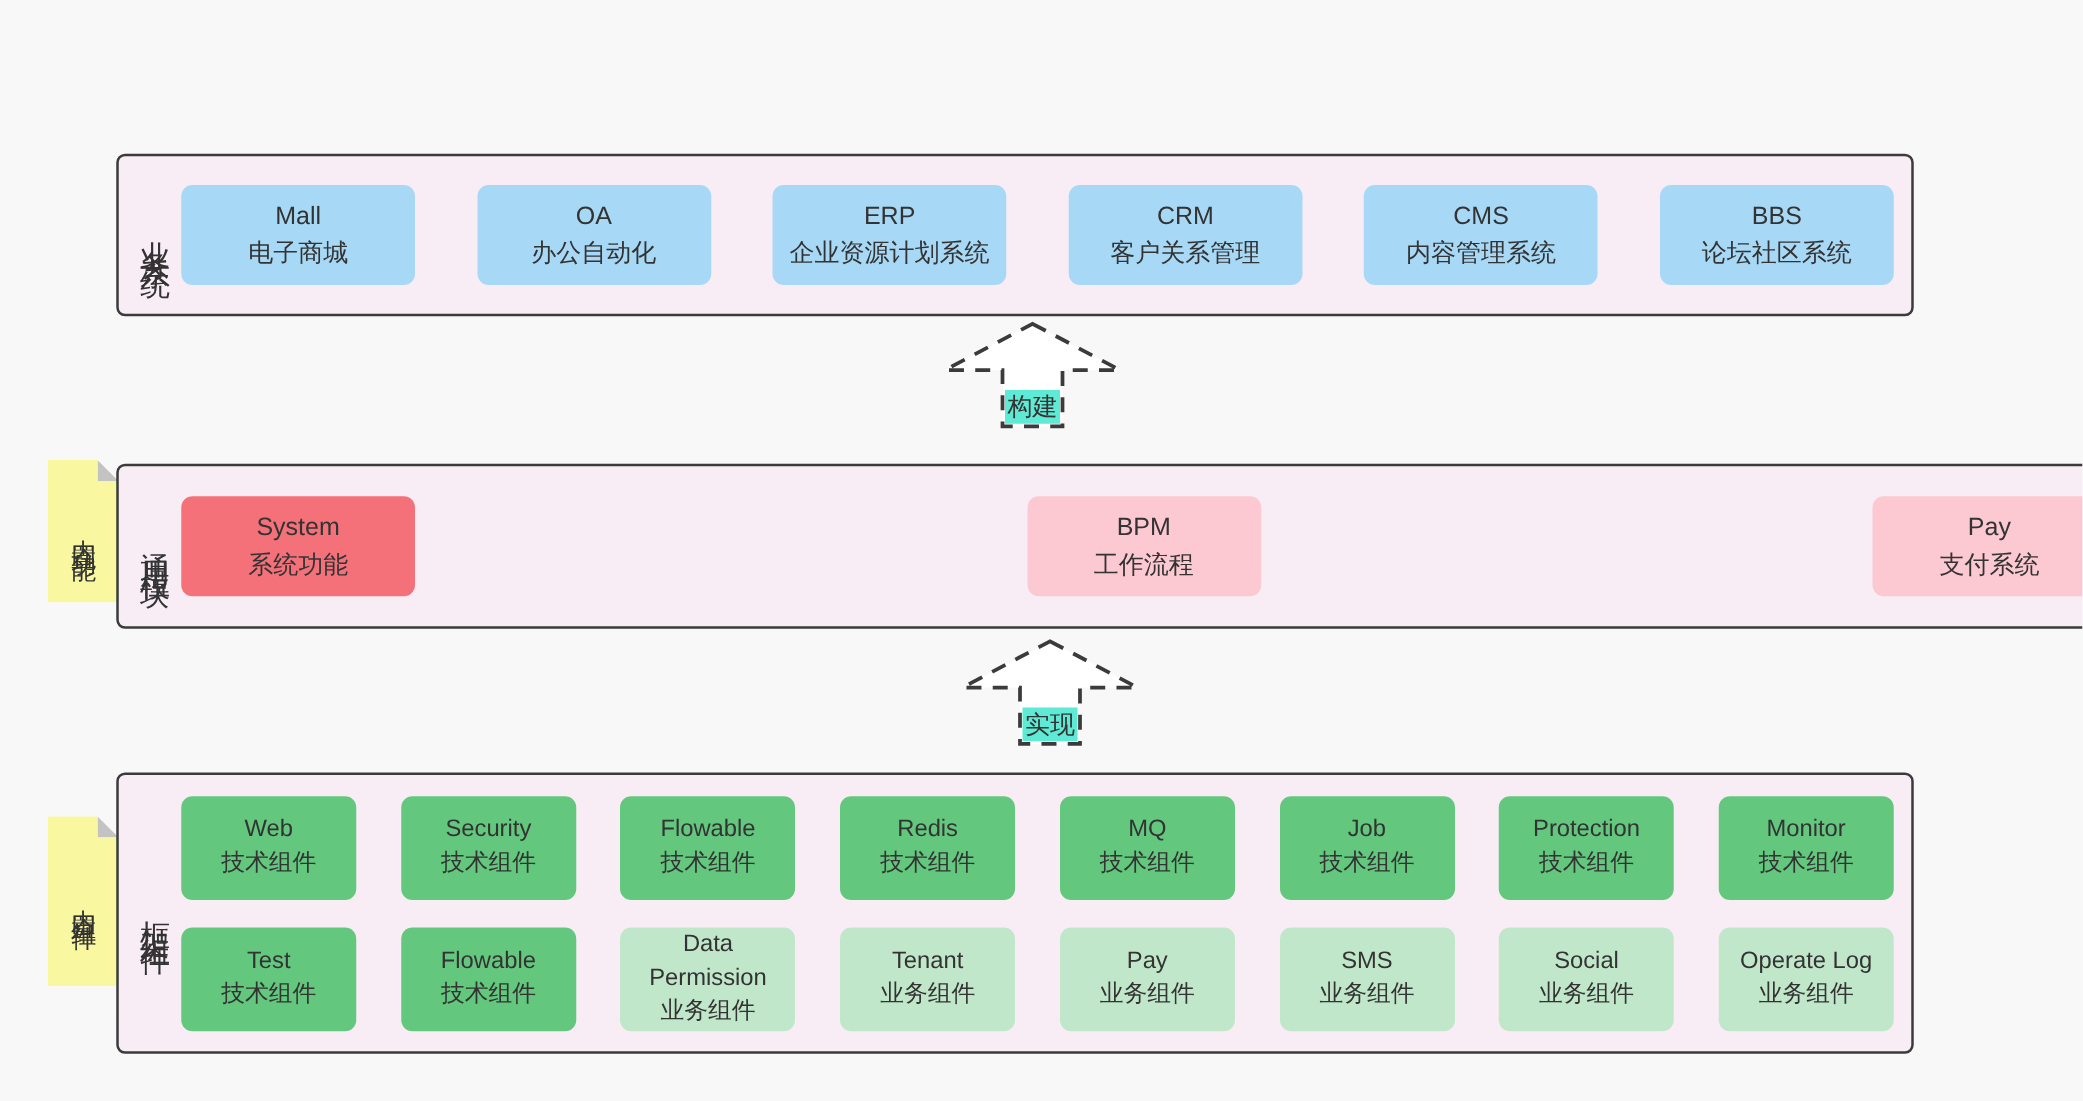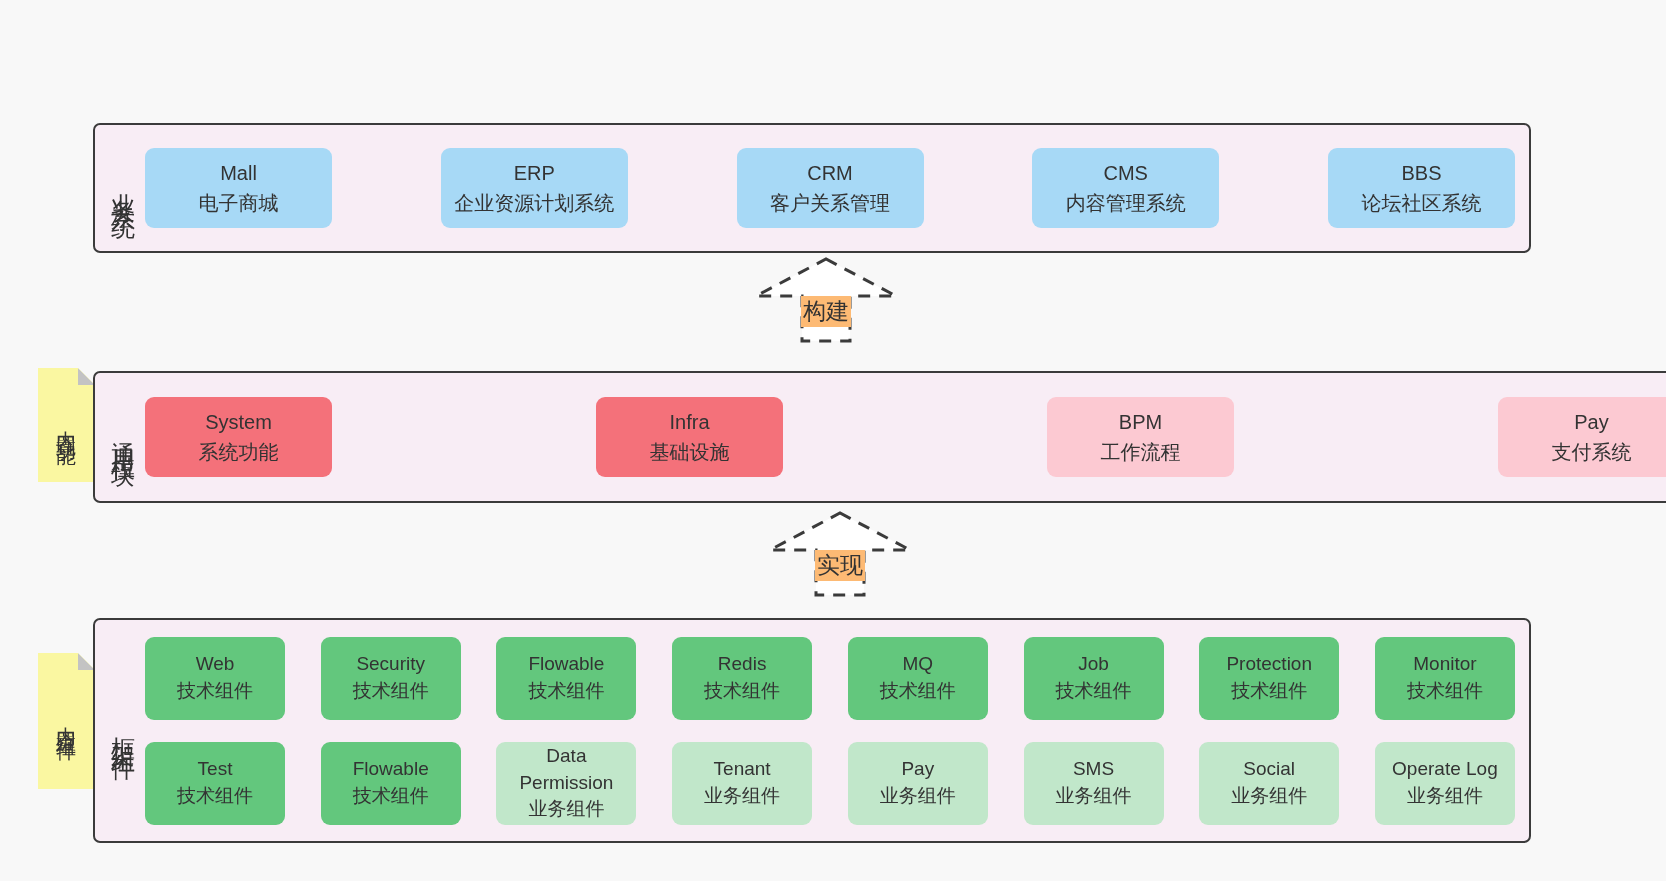--- a/index.html
+++ b/index.html
@@ -81,24 +81,24 @@
     width: 150px;
     height: 90px;
     z-index: 1;
   }
   .arrow-1 { left: 751px; top: 256px; }
   .arrow-2 { left: 765px; top: 510px; }
   .arrow svg { display: block; width: 150px; height: 90px; }
   .arrow-label {
     position: absolute;
     left: 50%;
-    top: 40px;
+    top: 56px;
     transform: translateX(-50%);
-    font-size: 23px;
-    background: #fdba74;
+    font-size: 20px;
+    background: #5eead4;
     padding: 0 2px;
     white-space: nowrap;
   }
 
   
   .sticky {
     position: absolute;
     box-sizing: border-box;
     background: var(--sticky-yellow, #faf7a1);
     display: flex;
@@ -154,20 +154,24 @@
 
   <section class="panel panel-1">
     <div class="panel-label">业务系统</div>
     <div class="rows">
         <div class="box-row">
           <div class="box blue">
             <div class="en">Mall</div>
             <div class="zh">电子商城</div>
           </div>
           <div class="box blue">
+            <div class="en">OA</div>
+            <div class="zh">办公自动化</div>
+          </div>
+          <div class="box blue">
             <div class="en">ERP</div>
             <div class="zh">企业资源计划系统</div>
           </div>
           <div class="box blue">
             <div class="en">CRM</div>
             <div class="zh">客户关系管理</div>
           </div>
           <div class="box blue">
             <div class="en">CMS</div>
             <div class="zh">内容管理系统</div>
@@ -181,24 +185,20 @@
   </section>
 
   <section class="panel panel-2">
     <div class="panel-label">通用模块</div>
     <div class="rows">
         <div class="box-row">
           <div class="box red">
             <div class="en">System</div>
             <div class="zh">系统功能</div>
           </div>
-          <div class="box red">
-            <div class="en">Infra</div>
-            <div class="zh">基础设施</div>
-          </div>
           <div class="box pink">
             <div class="en">BPM</div>
             <div class="zh">工作流程</div>
           </div>
           <div class="box pink">
             <div class="en">Pay</div>
             <div class="zh">支付系统</div>
           </div>
         </div>
       </div>

